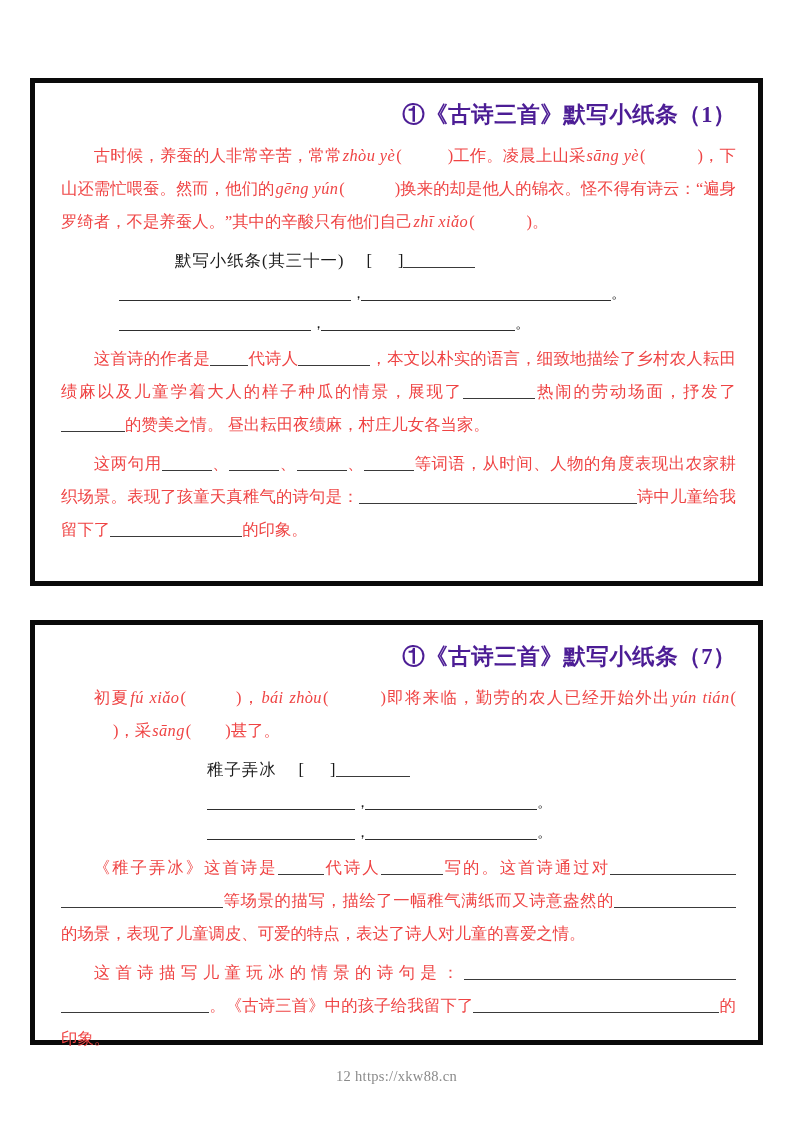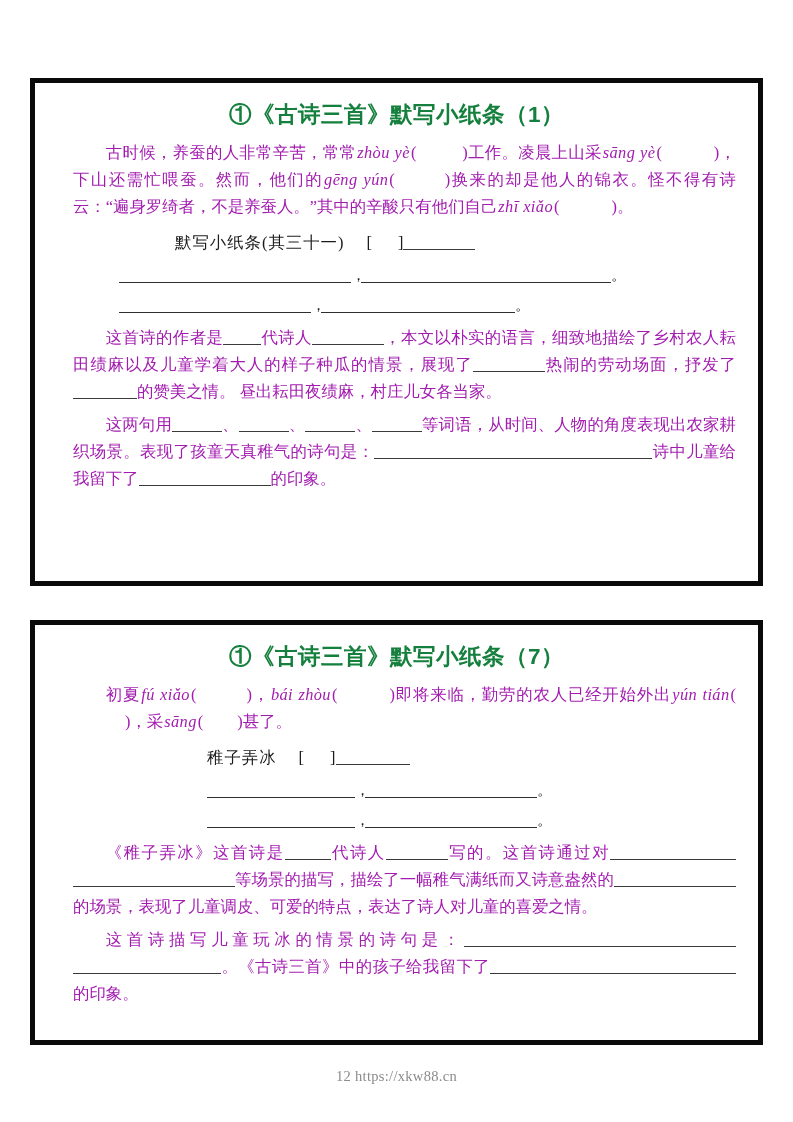--- a/index.html
+++ b/index.html
@@ -33,39 +33,39 @@
     background: #ffffff;
   }
   #card-1 { top: 78px;  height: 508px; }
   #card-2 { top: 620px; height: 425px; }
 
   .card-inner {
     padding: 14px 22px 10px 22px;
   }
 
   .card-title {
-    text-align: center;
-    color: #15803d;
-    font-family: Liberation Sans, sans-serif;
+    text-align: right;
+    color: #4c1d95;
+    font-family: Liberation Serif, serif;
     font-weight: bold;
     font-size: 22.5px;
     letter-spacing: 0.5px;
     line-height: 1.25;
     margin: 4px 0 10px 0;
     white-space: nowrap;
   }
 
   
   .para {
     font-size: 16.4px;
-    line-height: 27px;
+    line-height: 33px;
     text-align: justify;
     text-justify: inter-ideograph;
-    margin: 0 0 6px 16px;
-    color: #a21caf;
+    margin: 0 0 6px 4px;
+    color: #ef4444;
   }
   .para.indent { text-indent: 2em; }
 
   .py {
     font-family: "Liberation Serif", "DejaVu Serif", serif;
     font-style: italic;
     letter-spacing: 0.4px;
     padding: 0 1px;
   }
 

